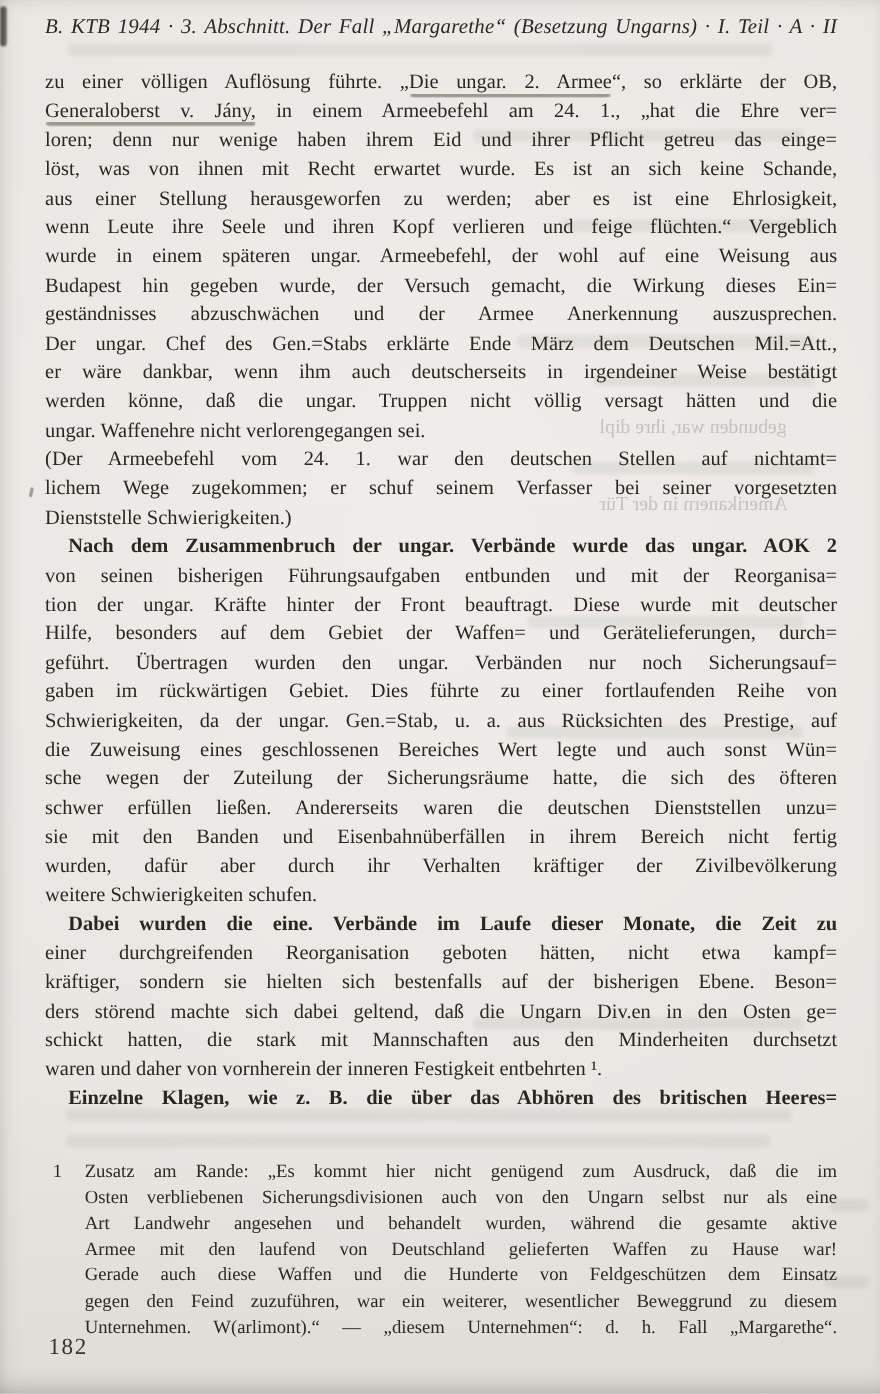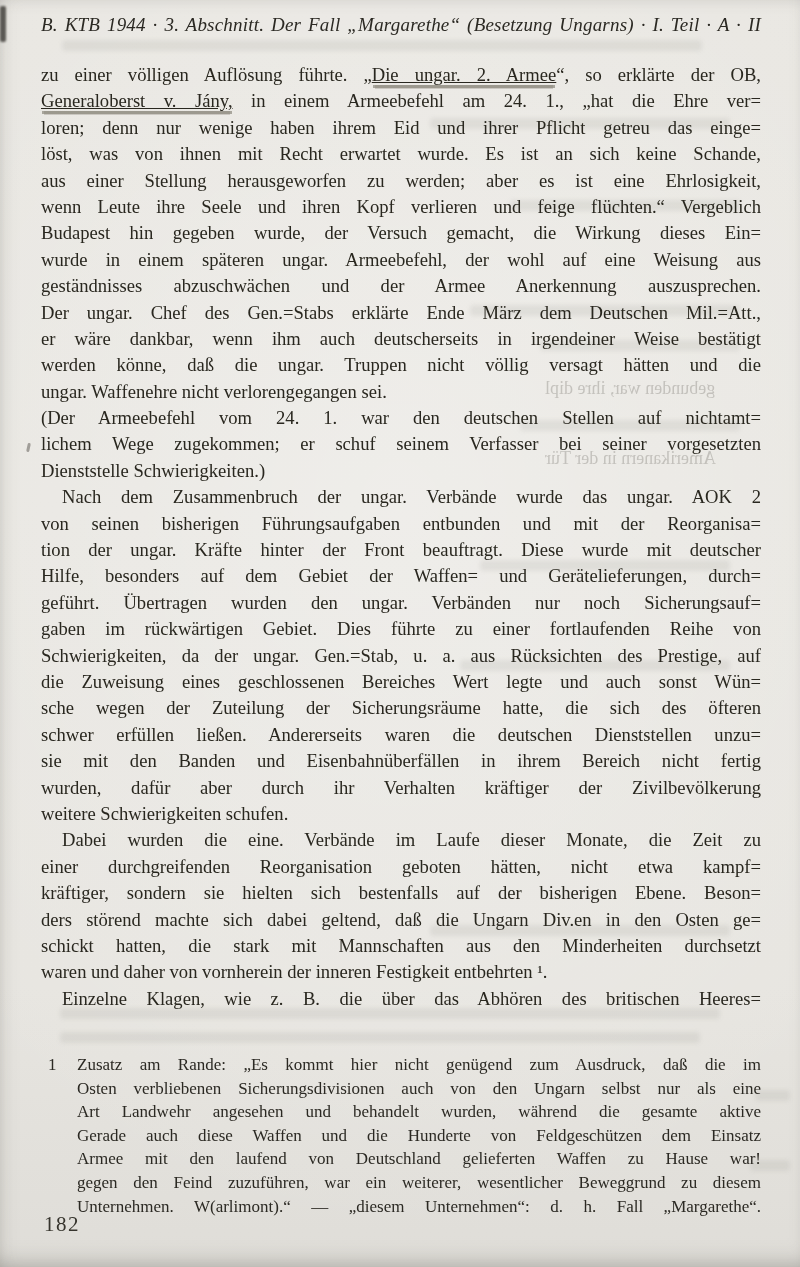--- a/index.html
+++ b/index.html
@@ -16,24 +16,23 @@
     color:#2a2822;
   }
   .header{
     position:absolute;top:13px;left:41px;width:720px;
     font-size:19px;line-height:24px;letter-spacing:.2px;
     text-align:justify;text-align-last:justify;color:#2b2923;font-style:italic;
   }
   .body-text{position:absolute;top:62px;left:41px;width:720px;font-size:18.6px;color:#29271f;}
   .bline{height:26.4px;line-height:26.4px;text-align:left;white-space:normal;overflow:visible;}
   .bline.j{text-align:justify;text-align-last:justify;}
-  .bline.ind{padding-left:21px;}
+  .bline.ind{padding-left:21px;font-weight:bold;}
   .u{
     box-shadow:0 4px 0 -1px rgba(128,124,112,.62), 0 7px 0 -3px rgba(128,124,112,.30);
-    text-decoration:underline;
   }
   .footnote{position:absolute;top:1053px;left:41px;width:720px;font-size:17px;color:#2b2923;}
   .fline{position:relative;height:23.6px;line-height:23.6px;padding-left:36px;text-align:justify;text-align-last:justify;}
   .fmark{position:absolute;left:7px;top:0;width:20px;text-align:left;}
   .page-number{position:absolute;left:44px;top:1212px;font-size:21px;letter-spacing:1.5px;color:#36342d;}
   
   .smudge{position:absolute;left:0;top:6px;width:6px;height:36px;background:#45433e;filter:blur(1px);opacity:.85;border-radius:2px;}
   .tick{position:absolute;left:27px;top:443px;width:3px;height:9px;background:rgba(70,67,60,.45);border-radius:2px;transform:rotate(12deg);}
   .gbar{position:absolute;height:11px;background:rgba(108,104,95,.10);filter:blur(2px);border-radius:4px;}
   .ghost-text{
@@ -66,22 +65,22 @@
 
   <div class="header">B. KTB 1944 · 3. Abschnitt. Der Fall „Margarethe“ (Besetzung Ungarns) · I. Teil · A · II</div>
 
   <div class="body-text">
       <div class="bline j">zu einer völligen Auflösung führte. „<span class="u">Die ungar. 2. Armee</span>“, so erklärte der OB,</div>
       <div class="bline j"><span class="u">Generaloberst v. Jány,</span> in einem Armeebefehl am 24. 1., „hat die Ehre ver=</div>
       <div class="bline j">loren; denn nur wenige haben ihrem Eid und ihrer Pflicht getreu das einge=</div>
       <div class="bline j">löst, was von ihnen mit Recht erwartet wurde. Es ist an sich keine Schande,</div>
       <div class="bline j">aus einer Stellung herausgeworfen zu werden; aber es ist eine Ehrlosigkeit,</div>
       <div class="bline j">wenn Leute ihre Seele und ihren Kopf verlieren und feige flüchten.“ Vergeblich</div>
+      <div class="bline j">wurde in einem späteren ungar. Armeebefehl, der wohl auf eine Weisung aus</div>
       <div class="bline j">Budapest hin gegeben wurde, der Versuch gemacht, die Wirkung dieses Ein=</div>
-      <div class="bline j">wurde in einem späteren ungar. Armeebefehl, der wohl auf eine Weisung aus</div>
       <div class="bline j">geständnisses abzuschwächen und der Armee Anerkennung auszusprechen.</div>
       <div class="bline j">Der ungar. Chef des Gen.=Stabs erklärte Ende März dem Deutschen Mil.=Att.,</div>
       <div class="bline j">er wäre dankbar, wenn ihm auch deutscherseits in irgendeiner Weise bestätigt</div>
       <div class="bline j">werden könne, daß die ungar. Truppen nicht völlig versagt hätten und die</div>
       <div class="bline">ungar. Waffenehre nicht verlorengegangen sei.</div>
       <div class="bline j">(Der Armeebefehl vom 24. 1. war den deutschen Stellen auf nichtamt=</div>
       <div class="bline j">lichem Wege zugekommen; er schuf seinem Verfasser bei seiner vorgesetzten</div>
       <div class="bline">Dienststelle Schwierigkeiten.)</div>
       <div class="bline j ind">Nach dem Zusammenbruch der ungar. Verbände wurde das ungar. AOK 2</div>
       <div class="bline j">von seinen bisherigen Führungsaufgaben entbunden und mit der Reorganisa=</div>
@@ -102,21 +101,21 @@
       <div class="bline j">ders störend machte sich dabei geltend, daß die Ungarn Div.en in den Osten ge=</div>
       <div class="bline j">schickt hatten, die stark mit Mannschaften aus den Minderheiten durchsetzt</div>
       <div class="bline">waren und daher von vornherein der inneren Festigkeit entbehrten ¹.</div>
       <div class="bline j ind">Einzelne Klagen, wie z. B. die über das Abhören des britischen Heeres=</div>
     </div>
 
   <div class="footnote">
       <div class="fline"><span class="fmark">1</span>Zusatz am Rande: „Es kommt hier nicht genügend zum Ausdruck, daß die im</div>
       <div class="fline">Osten verbliebenen Sicherungsdivisionen auch von den Ungarn selbst nur als eine</div>
       <div class="fline">Art Landwehr angesehen und behandelt wurden, während die gesamte aktive</div>
+      <div class="fline">Armee mit den laufend von Deutschland gelieferten Waffen zu Hause war!</div>
       <div class="fline">Gerade auch diese Waffen und die Hunderte von Feldgeschützen dem Einsatz</div>
-      <div class="fline">Armee mit den laufend von Deutschland gelieferten Waffen zu Hause war!</div>
       <div class="fline">gegen den Feind zuzuführen, war ein weiterer, wesentlicher Beweggrund zu diesem</div>
       <div class="fline">Unternehmen. W(arlimont).“ — „diesem Unternehmen“: d. h. Fall „Margarethe“.</div>
     </div>
 
   <div class="page-number">182</div>
 
 </div>
 
 </body></html>

